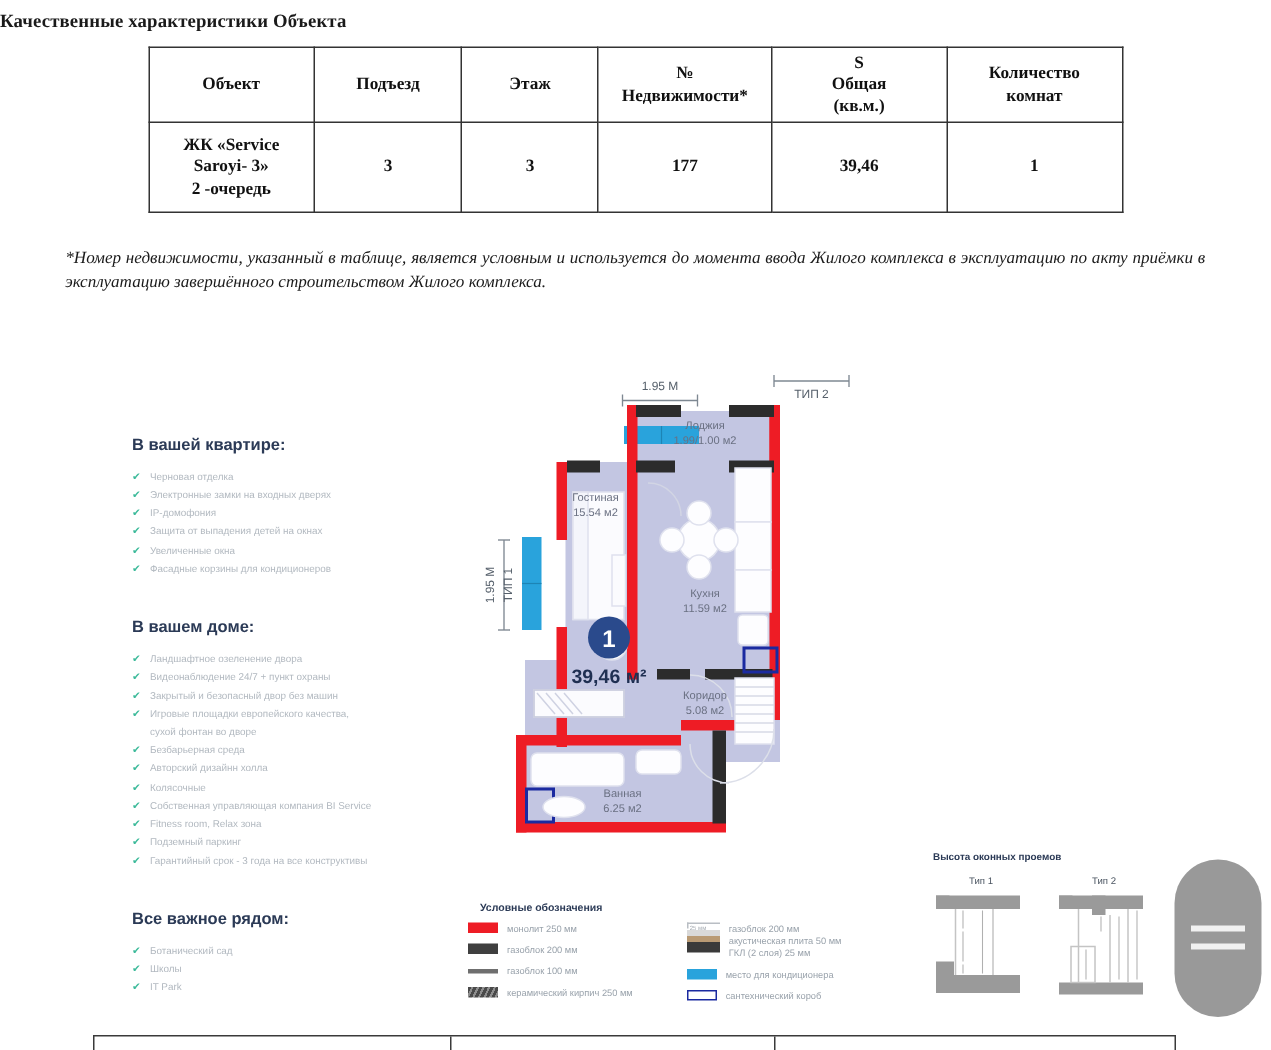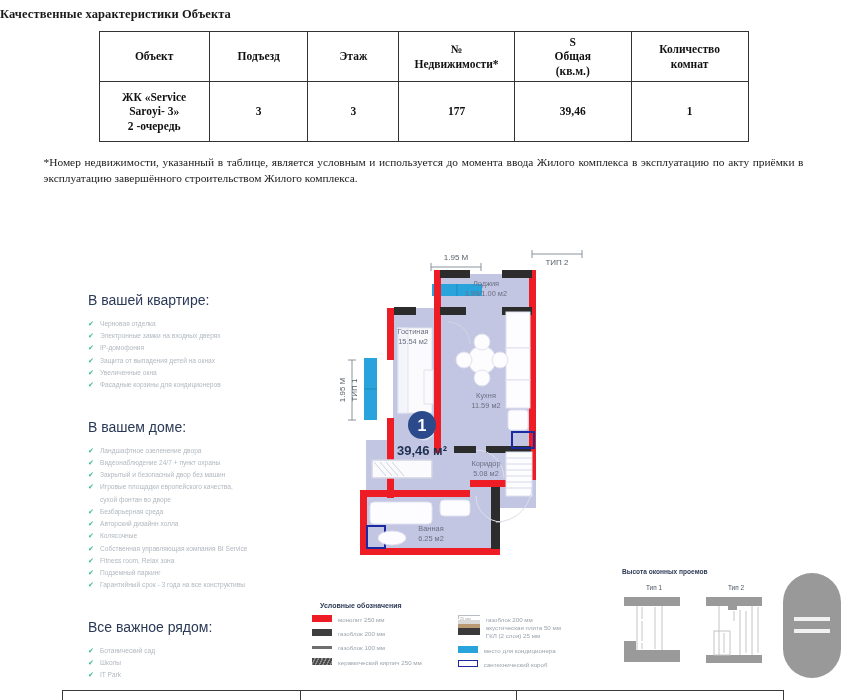--- a/index.html
+++ b/index.html
@@ -43,68 +43,69 @@
   .spec-table tbody td { height: 60px; }
   .col1 { width: 17.0%; }
   .col2 { width: 15.2%; }
   .col3 { width: 14.0%; }
   .col4 { width: 17.8%; }
   .col5 { width: 18.0%; }
   .col6 { width: 18.0%; }
 
   .footnote {
     width: 760px;
-    margin: 12px auto 0 auto;
+    margin: 22px auto 0 auto;
     font-family: "Liberation Serif", serif;
     font-size: 11.4px;
     color: #1a1a1a;
     text-align: justify;
     line-height: 1.42;
+    font-style: italic;
   }
 
   
   .brochure {
     position: absolute;
     left: 0; top: 240px;
     width: 847px; height: 445px;
   }
 
   
   .features {
     position: absolute;
     left: 88px; top: 48px;
     width: 255px;
     font-size: 6.6px;
     color: #b2b9c0;
     line-height: 1.78;
   }
   .feat-head {
     color: #2b3a56;
-    font-weight: normal;
-    font-size: 14px;
+    font-weight: bold;
+    font-size: 11px;
     margin-bottom: 5px;
   }
   .feat-head.gap { margin-top: 24px; }
   .feat-list { list-style: none; margin:0; padding:0; }
   .feat-list li {
     position: relative;
     padding-left: 12px;
     margin-bottom: .5px;
   }
   .feat-list li .tick {
     position: absolute;
     left: 0; top: 0;
     color: #3cba9a;
     font-size: 7px;
   }
 
   
   .plan-wrap {
     position: absolute;
-    left: 336px; top: 10px;
+    left: 320px; top: 10px;
     width: 340px; height: 330px;
   }
   .plan-svg { display:block; }
 
   
   .legend {
     position: absolute;
     left: 312px; top: 362px;
     width: 300px;
   }

